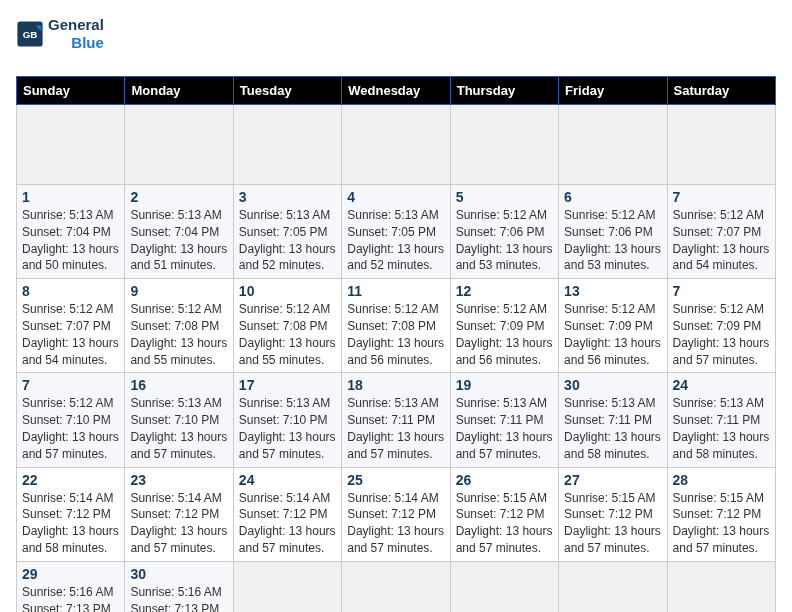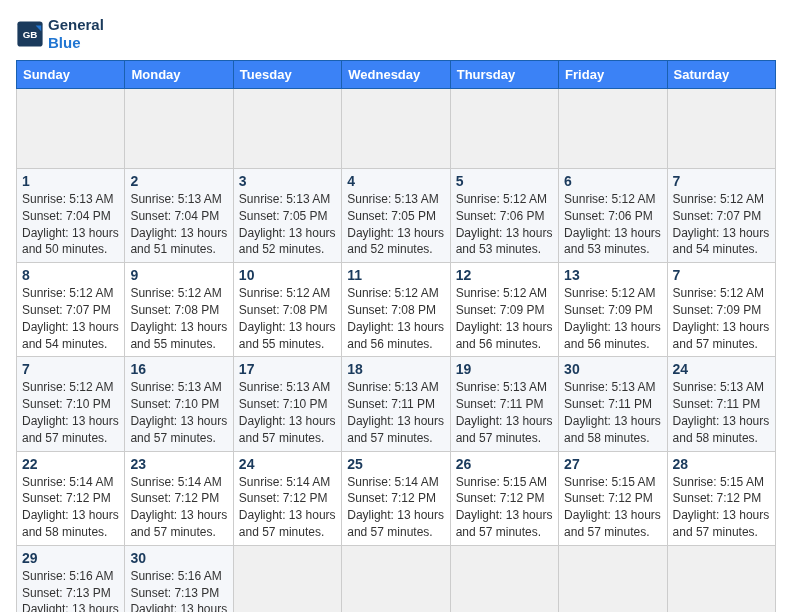--- a/index.html
+++ b/index.html
@@ -7,21 +7,22 @@
       font-family: Arial, sans-serif;
       background: #fff;
       width: 792px;
       min-height: 612px;
       padding: 16px;
     }
     .header-area {
       display: flex;
       justify-content: space-between;
       align-items: flex-start;
-      margin-bottom: 8px;
+      margin-bottom: 24px;
+      text-align: right;
     }
     .logo {
       display: flex;
       align-items: center;
       gap: 4px;
     }
     .logo-text {
       font-size: 15px;
       font-weight: bold;
       color: #1a3a5c;
@@ -45,21 +46,21 @@
     .subtitle {
       font-size: 14px;
       color: #333;
     }
     table {
       width: 100%;
       border-collapse: collapse;
       font-size: 11px;
     }
     thead tr th {
-      background: #3b82f6;
+      background: #000000;
       color: #fff;
       font-weight: bold;
       font-size: 13px;
       padding: 6px 6px;
       text-align: left;
       border: 1px solid #1a60b0;
     }
     tbody tr td {
       border: 1px solid #ccc;
       padding: 4px 5px;

